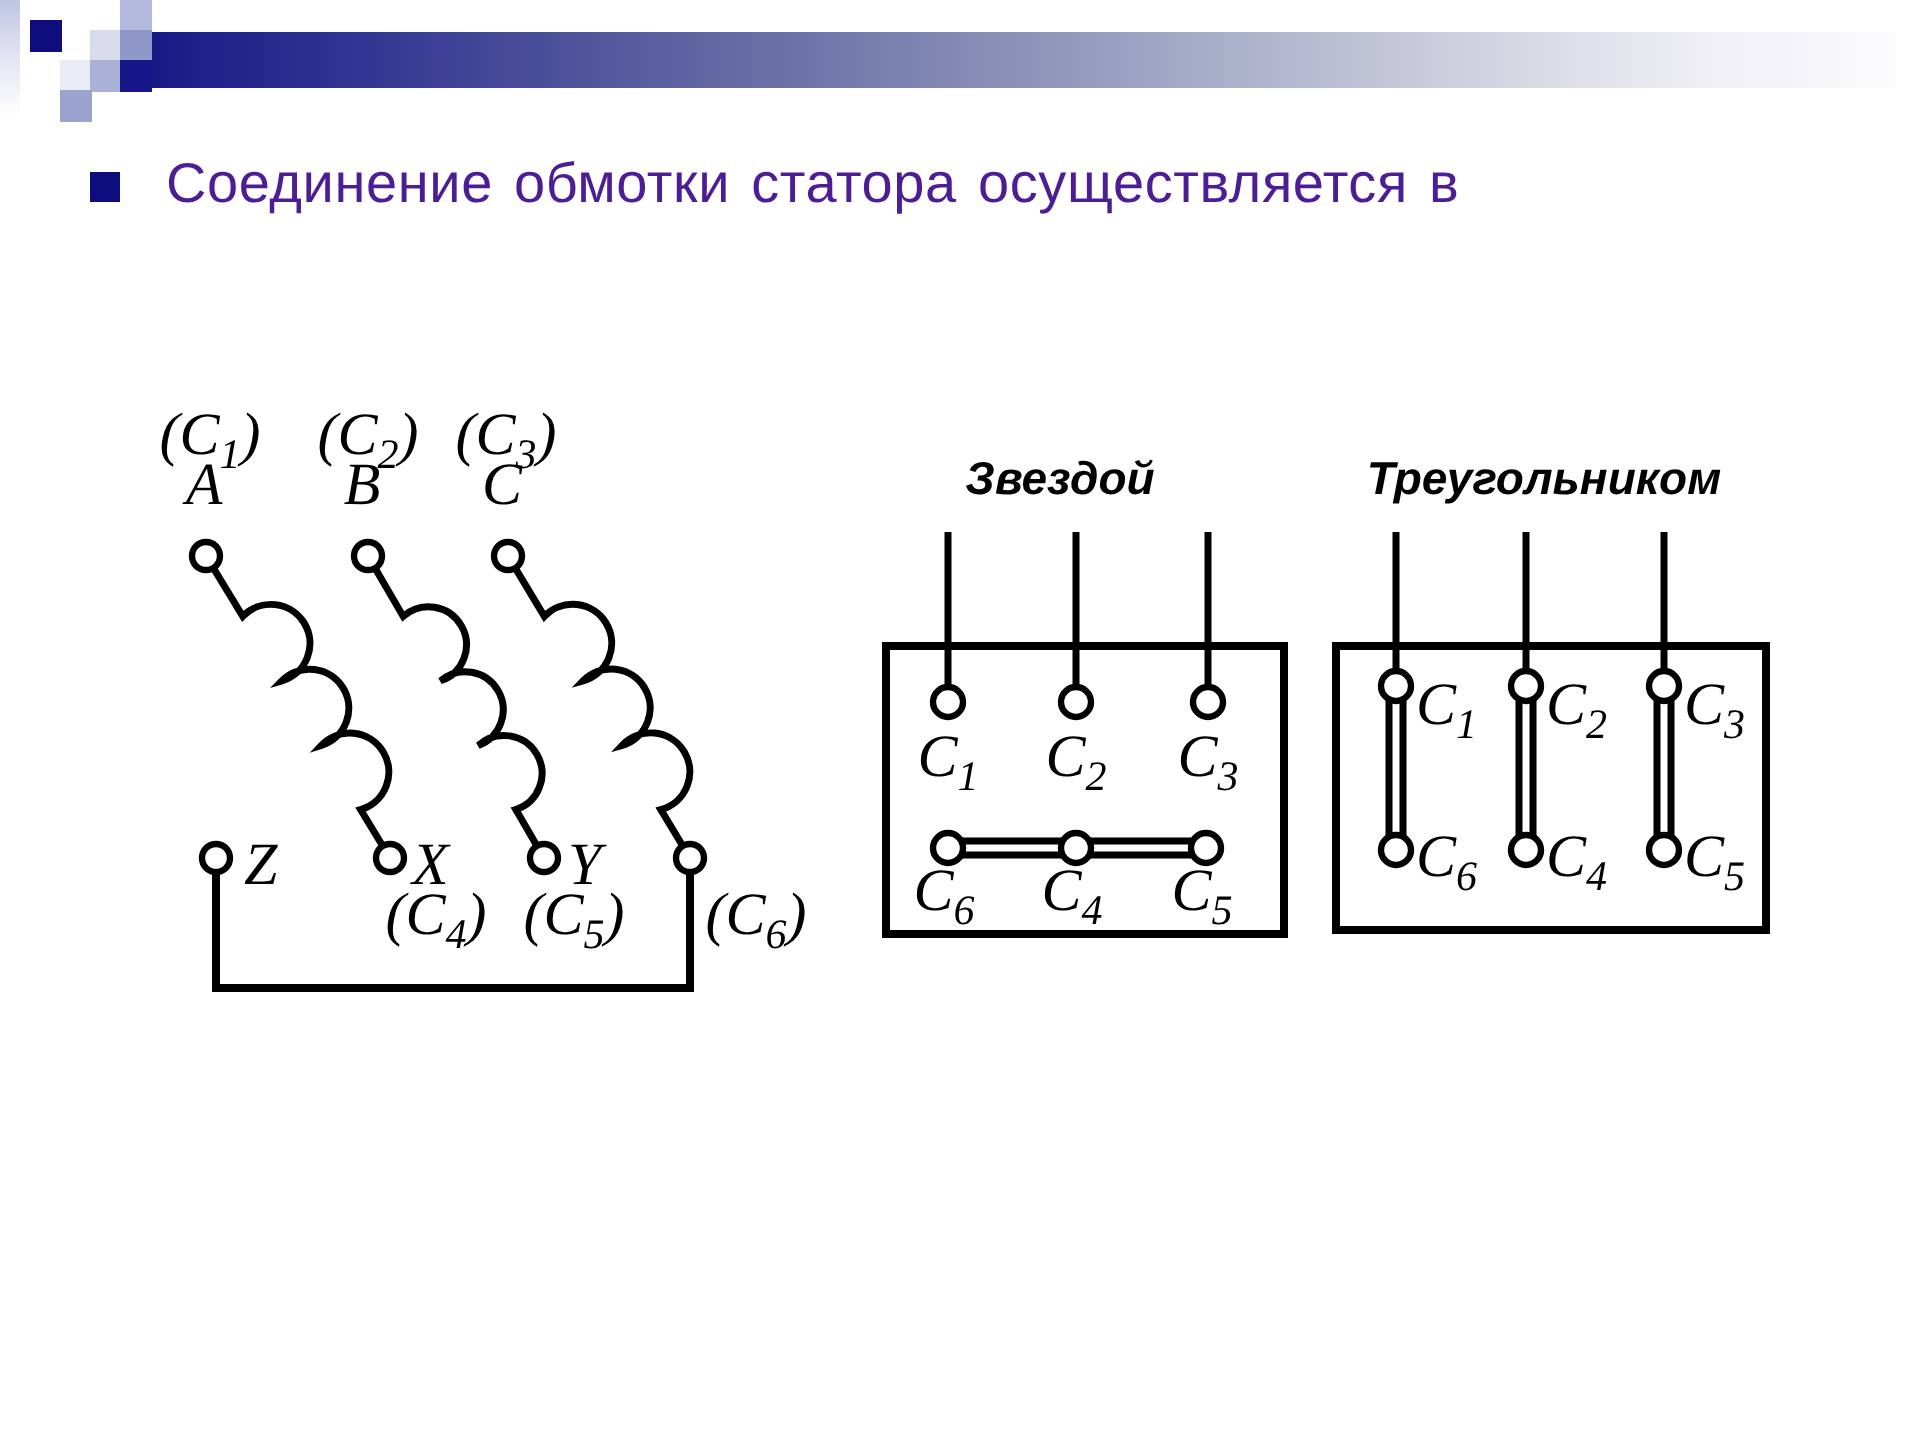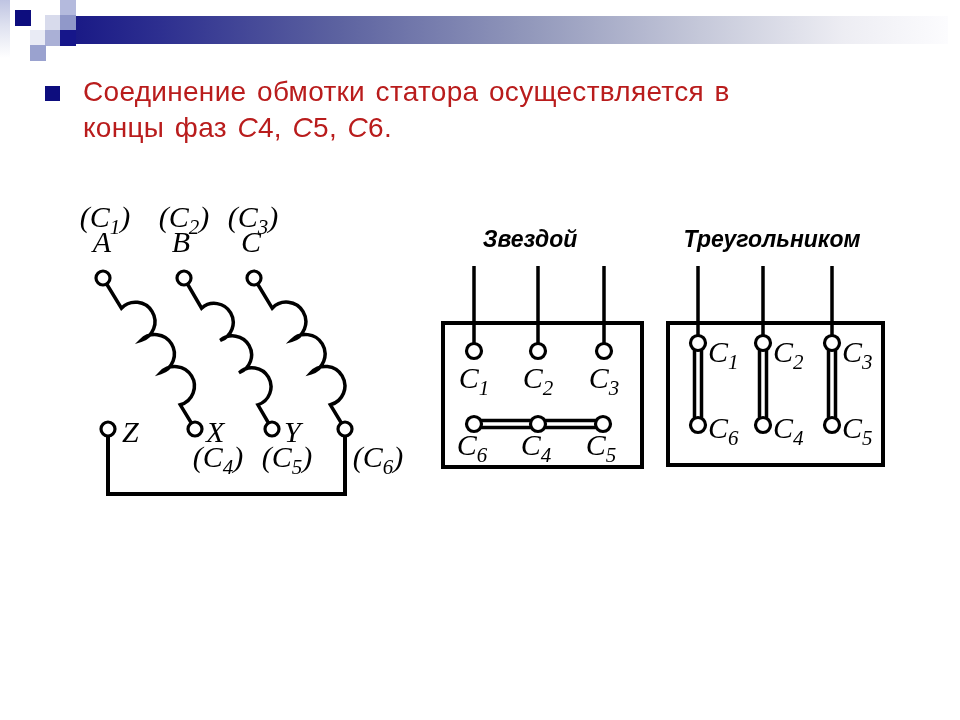--- a/index.html
+++ b/index.html
@@ -1,18 +1,18 @@
 <!DOCTYPE html>
 <html><head>
 <meta charset="utf-8">
 <style>
   html,body{margin:0;padding:0;background:#fff;}
   .slide{
     position:relative;width:960px;height:720px;background:#ffffff;overflow:hidden;
-    font-family:"Liberation Sans",sans-serif;color:#b91c1c;
+    font-family:"Liberation Sans",sans-serif;color:#4c1d95;
   }
   
   .hdr-strip{position:absolute;left:0;top:0;width:10px;height:58px;
     background:linear-gradient(to bottom,#bfc4e2 0%,#dfe2f0 45%,#ffffff 100%);}
   .hdr-bar{position:absolute;left:76px;top:16px;width:872px;height:28px;
     background:linear-gradient(to right,#1a1a86 0%,#2e3090 10%,#5c62a0 30%,#9298bb 52%,#c6c9da 72%,#ededf3 88%,#fcfcfe 100%);}
   .sq{position:absolute;width:16px;height:16px;}
   .sq-navy {left:15px;top:10px;background:#0d0d7e;}
   .sq-a{left:60px;top:0;background:#b4badd;}
   .sq-b{left:45px;top:15px;background:#d8dbec;}
@@ -47,21 +47,20 @@
   <div class="sq sq-c"></div>
   <div class="sq sq-d"></div>
   <div class="sq sq-e"></div>
   <div class="sq sq-f"></div>
   <div class="sq sq-g"></div>
   <div class="hdr-bar"></div>
 
   <div class="bullet-marker"></div>
   <div class="bullet-text">
     <div class="bt-line"><span>Соединение обмотки статора осуществляется в</span></div>
-    <div class="bt-line"><span>концы фаз </span><i>С</i><span>4, </span><i>С</i><span>5, </span><i>С</i><span>6.</span></div>
   </div>
 
   <svg class="diagram" viewBox="0 0 960 330">
 
     <g>
       <path class="stroke-thick" d="M108,243 L108,304 L345,304 L345,243"></path>
       <path class="stroke" d="M103,88 L121.4,118.2 A19.5,19.5 0 1 1 141,150.4 A19.5,19.5 0 1 1 160.7,182.7 A19.5,19.5 0 1 1 180.3,214.8 L195,239"></path>
       <path class="stroke" d="M184,88 L201.6,118.2 A19,19 0 1 1 220.3,150.4 A19,19 0 1 1 239.2,182.7 A19,19 0 1 1 257.9,214.8 L272,239"></path>
       <path class="stroke" d="M254,88 L272.2,118.2 A19.5,19.5 0 1 1 291.6,150.4 A19.5,19.5 0 1 1 311.1,182.7 A19.5,19.5 0 1 1 330.4,214.8 L345,239"></path>
 

